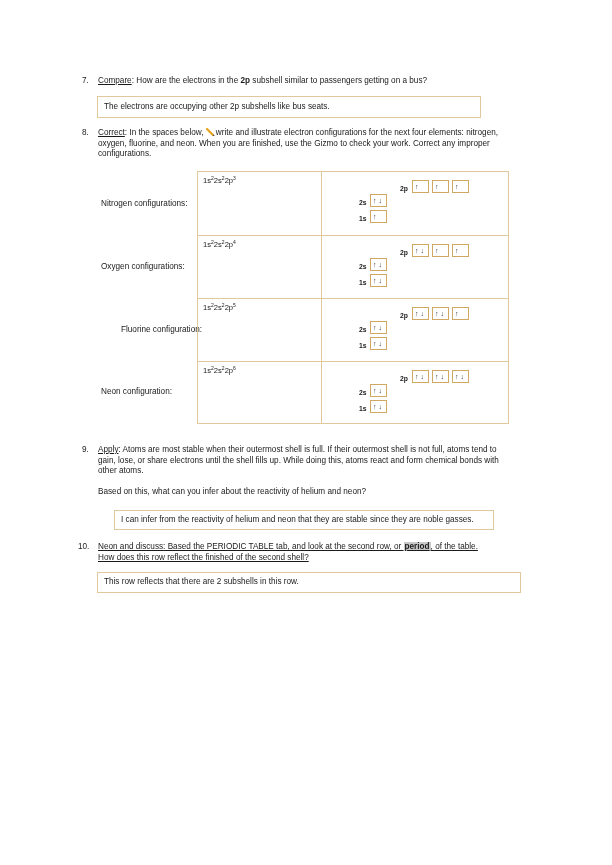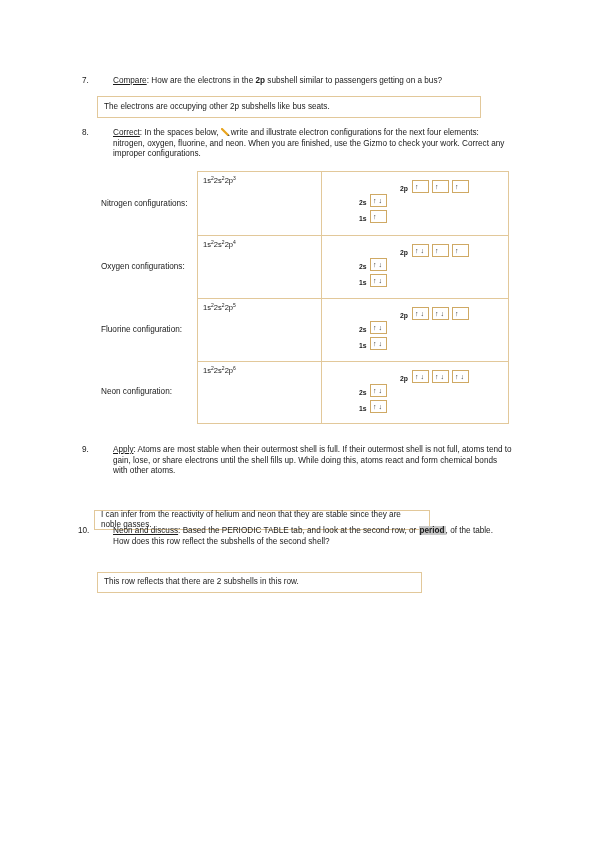--- a/index.html
+++ b/index.html
@@ -1,20 +1,20 @@
 <!DOCTYPE html>
 <html><head>
 <meta charset="utf-8">
 <style>
   html, body { margin: 0; padding: 0; background: #ffffff; }
   body { width: 612px; height: 865px; position: relative; overflow: hidden;
          font-family: "Liberation Sans", sans-serif; color: #1a1a1a; font-size: 8.2px; line-height: 10.5px; }
   .q { position: absolute; left: 82px; width: 430px; }
   .qnum { position: absolute; left: 0; top: 0; }
-  .qbody { margin-left: 31px; }
+  .qbody { margin-left: 16px; }
   .u { text-decoration: underline; }
   .b { font-weight: bold; }
   .hl { background: #c8c8c8; font-weight: bold; padding: 0 1px; }
   .ansbox { position: absolute; border: 1.3px solid #e2c89a; box-sizing: border-box;
             padding: 0 6px; display: flex; align-items: center; background: #fff; }
   .pencil { display: inline-block; width: 9px; height: 8px; vertical-align: -1px; margin-right: 1px; }
   
   .cfg-table { position: absolute; left: 197px; top: 171px; width: 312px; height: 253px;
                border: 1.3px solid #e2c89a; box-sizing: border-box; }
   .cfg-row { position: absolute; left: 0; width: 100%; height: 63px; box-sizing: border-box; }
@@ -47,21 +47,21 @@
   <div class="qbody">
     <span class="u">Correct</span><span>: In the spaces below, </span><svg class="pencil" viewBox="0 0 9 8">
         <path d="M1 1 L7 7" stroke="#e8a31c" stroke-width="2.2" stroke-linecap="round"></path>
         <path d="M7 7 L8.3 7.8" stroke="#555" stroke-width="1.2"></path>
       </svg><span>write and illustrate electron configurations for the next four elements: nitrogen, oxygen, fluorine, and neon. When you are finished, use the Gizmo to check your work. Correct any improper configurations.</span>
   </div>
 </div>
 
 <div class="cfg-label" style="top:199px;">Nitrogen configurations:</div>
 <div class="cfg-label" style="top:262px;">Oxygen configurations:</div>
-<div class="cfg-label" style="top:325px;">Fluorine configuration:</div>
+<div class="cfg-label" style="top:325px;margin-left:20px;">Fluorine configuration:</div>
 <div class="cfg-label" style="top:387px;">Neon configuration:</div>
 
 <div class="cfg-table">
 
   <div class="cfg-row" style="top:0;">
     <div class="cfg-left">
       <div class="cfg-formula"><span>1s</span><sup>2</sup><span>2s</span><sup>2</sup><span>2p</span><sup>3</sup></div>
     </div>
     <div>
       <span class="orb-label" style="left:202px; top:12px;">2p</span>
@@ -122,27 +122,28 @@
       <div class="orb" style="left:172px; top:38px;"><span>↑</span><span>↓</span></div>
     </div>
   </div>
 </div>
 
 <div class="q" style="top:445px;">
   <span class="qnum">9.</span>
   <div class="qbody">
     <span class="u">Apply</span><span>: Atoms are most stable when their outermost shell is full. If their outermost shell is not full, atoms tend to gain, lose, or share electrons until the shell fills up. While doing this, atoms react and form chemical bonds with other atoms.</span>
   </div>
+  <div class="qbody" style="margin-top:10px;">Based on this, what can you infer about the reactivity of helium and neon?</div>
 </div>
-<div class="ansbox" style="left:94px; top:510px; width:336px; height:20px;">
+<div class="ansbox" style="left:114px; top:510px; width:380px; height:20px;">
   <span>I can infer from the reactivity of helium and neon that they are stable since they are noble gasses.</span>
 </div>
 
-<div class="q" style="top:526px;">
+<div class="q" style="top:542px;text-decoration:underline;">
   <span class="qnum" style="left:-4px;">10.</span>
   <div class="qbody">
     <span class="u">Neon and discuss</span><span>: Based the PERIODIC TABLE tab, and look at the second row, or </span><span class="hl">period</span><span>, of the table.</span>
-    <br><span>How does this row reflect the subshells of the second shell?</span>
+    <br><span>How does this row reflect the finished of the second shell?</span>
   </div>
 </div>
-<div class="ansbox" style="left:97px; top:572px; width:325px; height:21px;">
+<div class="ansbox" style="left:97px; top:572px; width:424px; height:21px;">
   <span>This row reflects that there are 2 subshells in this row.</span>
 </div>
 
 </body></html>

